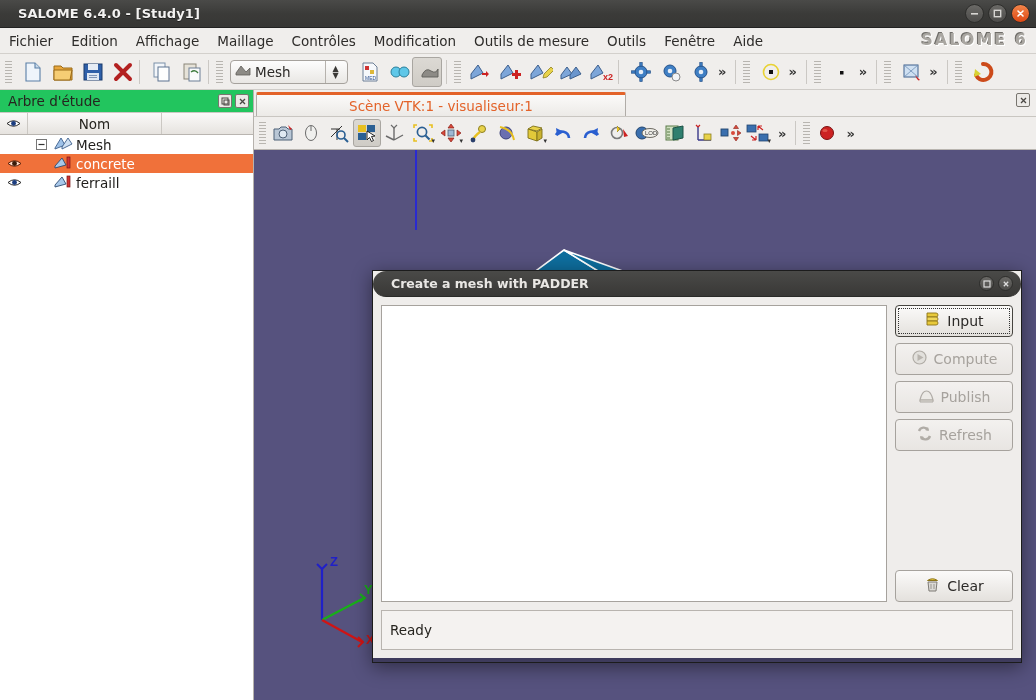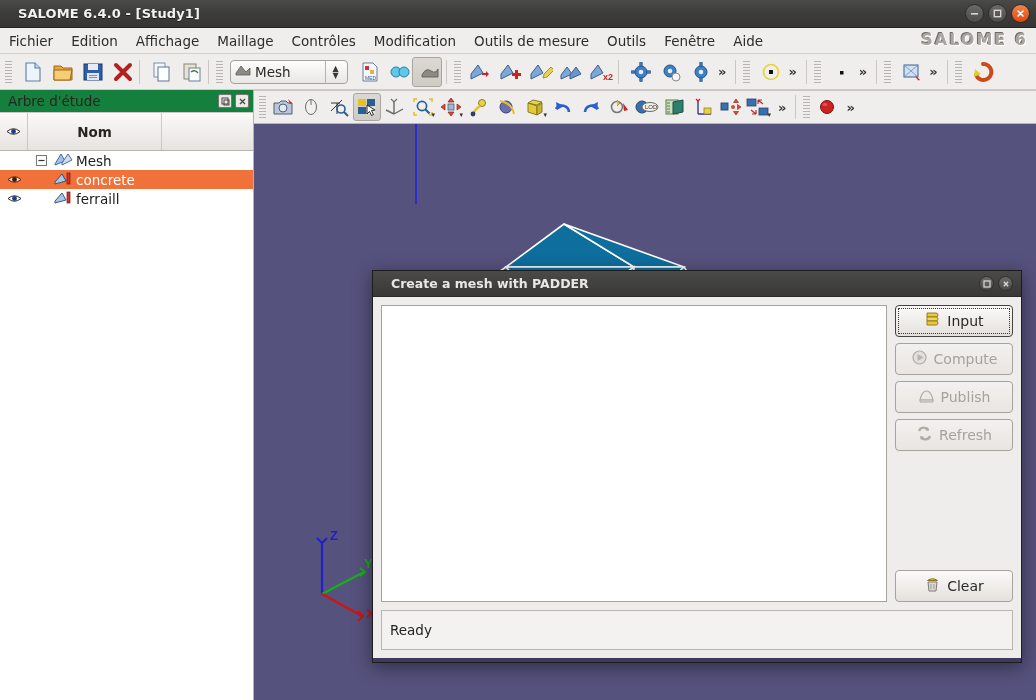--- a/index.html
+++ b/index.html
@@ -95,34 +95,34 @@
 
   
   .objbrowser {
     width: 254px; background: #f4f2f0;
     border-right: 1px solid #b6b2ad;
     display: flex; flex-direction: column;
   }
   .ob-header {
     height: 22px; display: flex; align-items: center;
     padding: 0 4px 0 8px; font-size: 13.5px; color: #26241f;
-    background: #15803d;
+    background: #22c55e;
   }
   .ob-header .t { flex: 1; }
   .dockbtn {
     width: 14px; height: 14px; margin-left: 3px;
     border: 1px solid #78756f; border-radius: 2px;
     display:flex;align-items:center;justify-content:center;
     color:#4a4743; font-size:9px; background:#eceae7;
   }
   .tree-head {
-    display: flex; height: 39px; align-items: center;
+    display: flex; height: 23px; align-items: center;
     background: linear-gradient(to bottom,#fbfaf9,#e6e3df);
     border-top: 1px solid #cbc8c3; border-bottom: 1px solid #b9b5b0;
-    font-size: 13.5px; color: #26241f; font-weight: bold;
+    font-size: 13.5px; color: #26241f;
   }
   .th-eye { width: 28px; display: flex; align-items: center; justify-content: center;
             border-right: 1px solid #cbc8c3; height: 100%; }
   .th-nom { flex: 0 0 134px; text-align: center; border-right: 1px solid #cbc8c3; height:100%;
             display:flex;align-items:center;justify-content:center; }
   .th-rest { flex: 1; height: 100%; }
   .tree-body { flex: 1; background: #fff; padding-top: 0px; }
   .trow { display: flex; align-items: center; height: 19px; font-size: 13.5px; color: #1f1d1b; }
   .trow.sel { background: #f0713a; color: #fff; }
   .trow .eye { width: 28px; display: flex; justify-content: center; align-items: center; }
@@ -162,20 +162,21 @@
     position: absolute; left: 372px; top: 270px; width: 650px; height: 393px;
     background: #efedeb;
     border: 1px solid #1c1c1c;
     box-shadow: 0 4px 18px rgba(0,0,0,.45);
     display: flex; flex-direction: column;
   }
   .dlg-title {
     height: 26px; background: linear-gradient(to bottom,#4a4a48,#393836);
     display: flex; align-items: center; position: relative;
     border-bottom: 1px solid #2a2a28;
+    border-radius: 13px;
   }
   .dlg-title .t { color: #e9e7e4; font-weight: bold; font-size: 12.5px; margin-left: 18px; }
   .dlg-title .ctrls { position:absolute; right:8px; display:flex; gap:4px; }
   .dlg-title .dc {
     width: 15px; height: 15px; border-radius: 50%;
     background: linear-gradient(to bottom,#6a6966,#4d4c4a);
     border: 1px solid #2e2e2c; color:#ddd; font-size:9px;
     display:flex;align-items:center;justify-content:center;
   }
   .dlg-body { flex: 1; display: flex; padding: 8px; gap: 8px; }
@@ -515,20 +516,30 @@
             </svg>
           </span>
           <span class="lbl">ferraill</span>
         </div>
 
       </div>
     </div>
 
     <div class="viewerwrap">
 
+      <div class="vtabs">
+        <div class="vtab">
+          <span>Scène VTK:1 - visualiseur:1</span>
+        </div>
+        <div class="vclose">
+          <svg width="9" height="9" viewBox="0 0 9 9">
+              <path d="M2 2 L7 7 M7 2 L2 7" stroke="#4a4743" stroke-width="1.3"></path>
+            </svg>
+        </div>
+      </div>
 
       <div class="vtoolbar">
         <div class="grip"></div>
 
         <div class="vtb">
           <svg width="22" height="20" viewBox="0 0 22 20">
             <path d="M2 6 h5 l2 -2 h5 l2 2 h4 v11 h-18 z" fill="#b9c7d6" stroke="#4d6076" stroke-width="1"></path>
             <circle cx="11" cy="11" r="4" fill="#dfe9f2" stroke="#4d6076" stroke-width="1"></circle>
             <path d="M16 2 l4 4 l-2 1 z" fill="#cc2222"></path>
           </svg>

